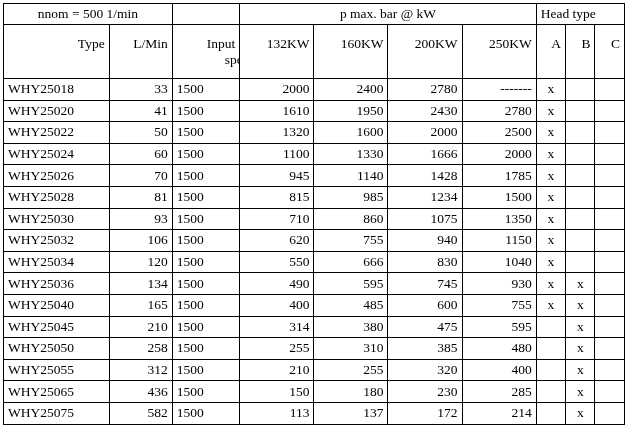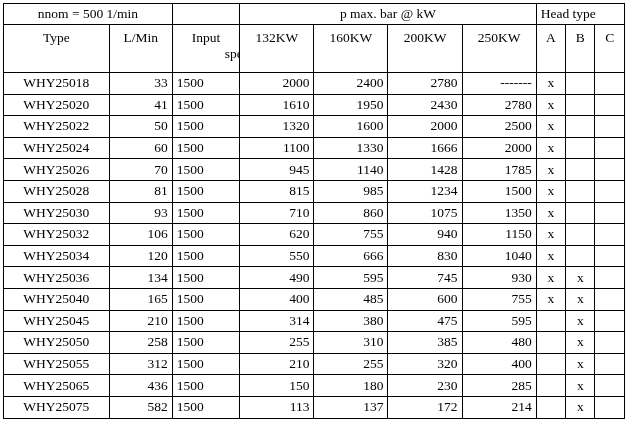--- a/index.html
+++ b/index.html
@@ -65,38 +65,38 @@
     text-align: center;
   }
   td.banner-head {
     border-left: 1px solid #000000;
     border-right: 1px solid #000000;
     text-align: left;
   }
 
   tr.header td {
     height: 42px;
-    text-align: center;
+    text-align: right;
     vertical-align: top;
-    padding-top: 5px;
+    padding-top: 11px;
   }
   td.h-kw {
     text-align: center;
     vertical-align: top;
   }
   td.h-head {
     text-align: center;
     vertical-align: top;
   }
   td.h-speed .l2 { display: block; margin-left: 48px; }
 
   tr.data td {
     height: 20.6px;
   }
-  td.type { text-align: center; }
+  td.type { text-align: left; }
   td.num  { text-align: right; padding-right: 6px; }
   td.numl { text-align: left; padding-left: 6px; }
   td.kw   { text-align: right; padding-right: 14px; }
   td.mark { text-align: center; }
 </style>
 </head>
 <body>
 
 <div id="sheet">
   <table class="spec">

